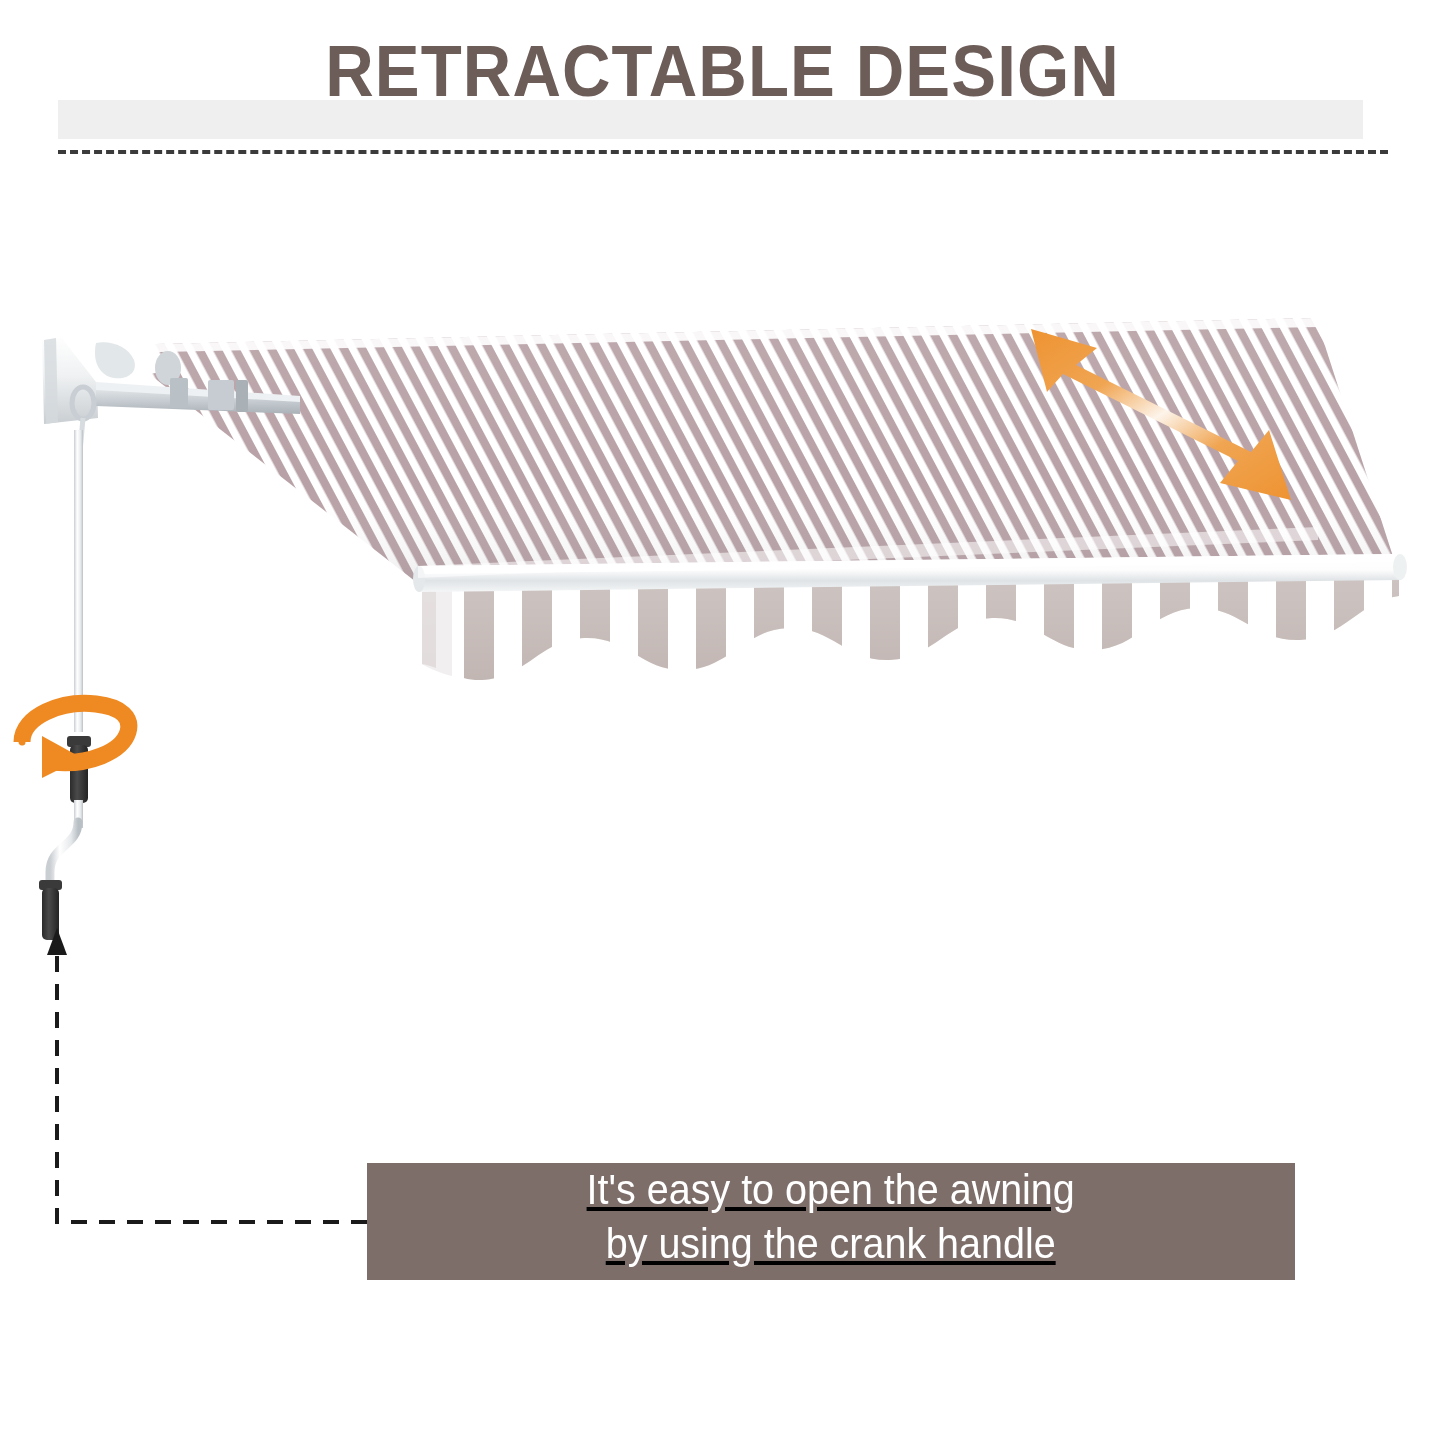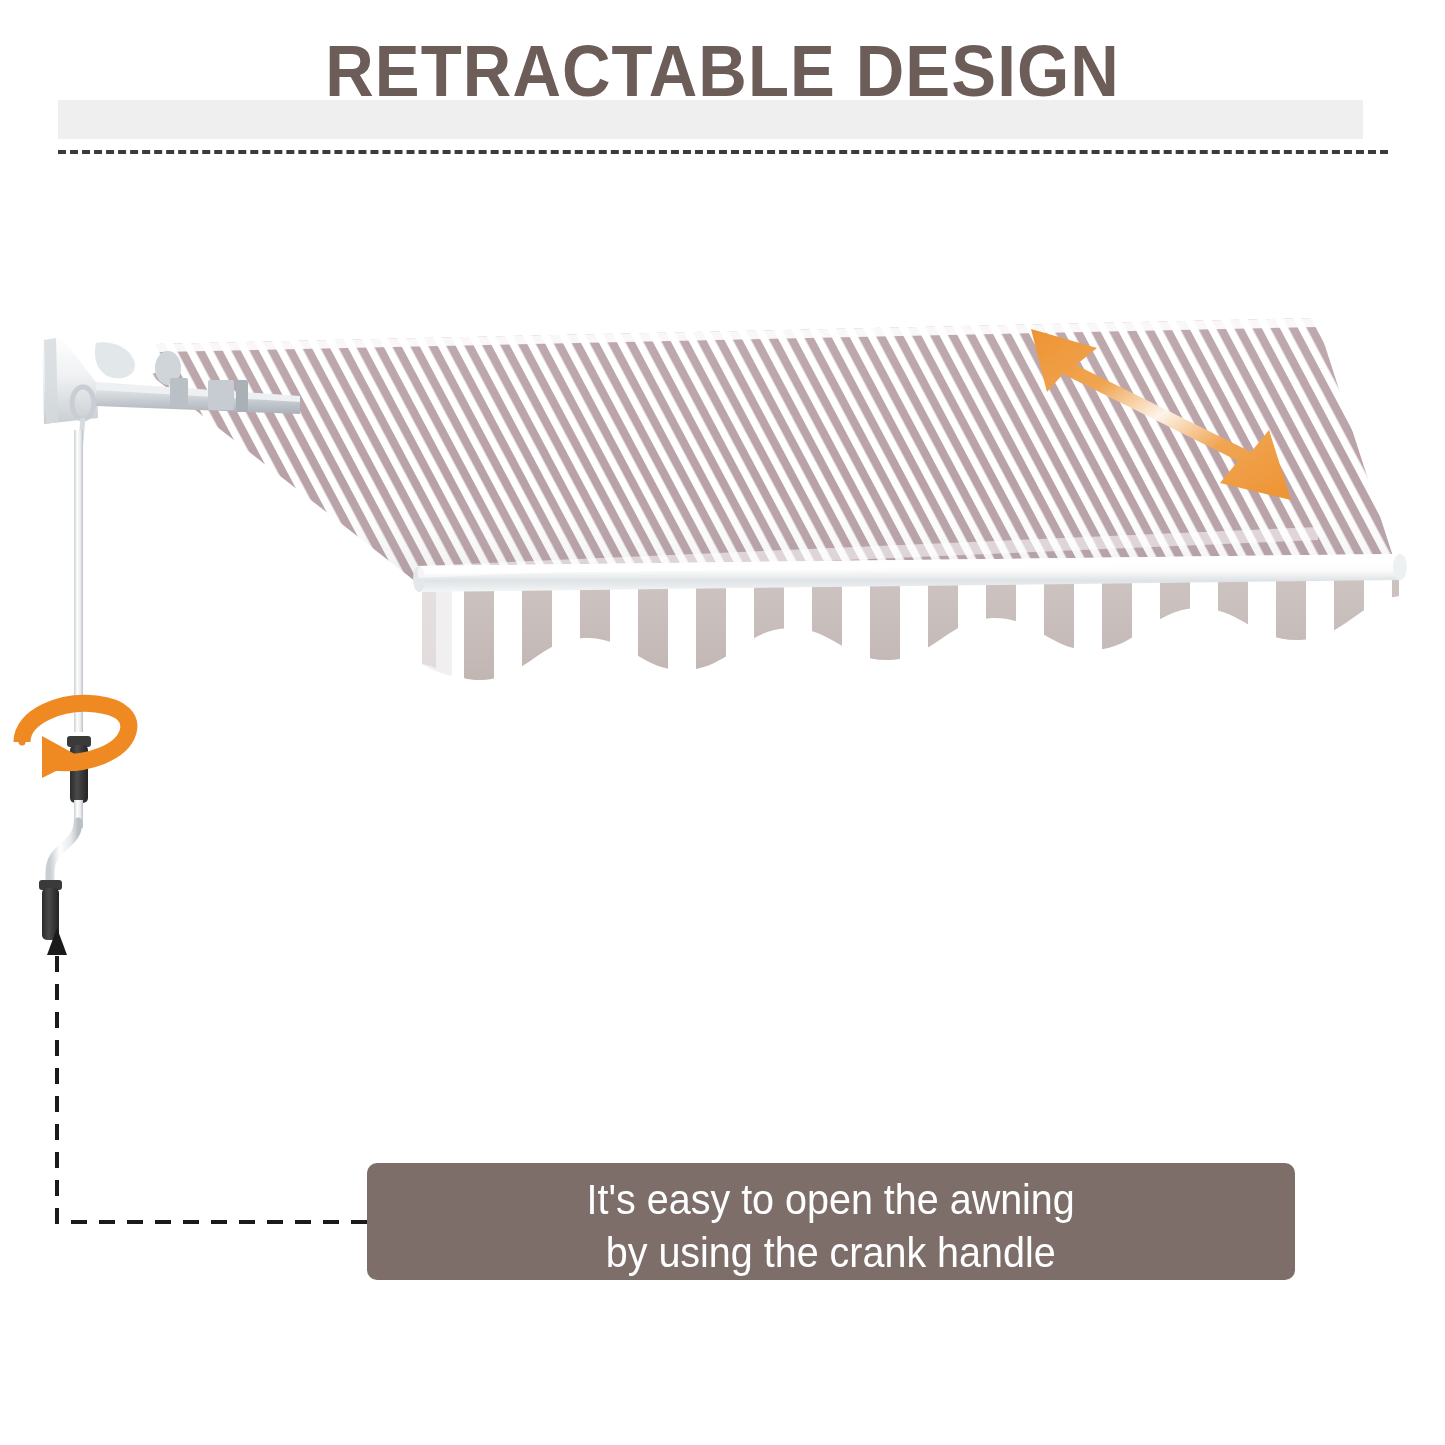--- a/index.html
+++ b/index.html
@@ -62,24 +62,25 @@
   }
 
   
   #caption-box {
     position: absolute;
     left: 367px;
     top: 1163px;
     width: 928px;
     height: 117px;
     background: #7d6e6a;
-    border-radius: 10px;
+    border-radius: 0;
     display: flex;
-    align-items: flex-end;
+    align-items: flex-start;
     justify-content: center;
+    text-decoration: underline;
   }
   #caption-text {
     font-family: "Liberation Sans Narrow", "Liberation Sans", sans-serif;
     font-size: 42px;
     font-weight: 300;
     color: #ffffff;
     text-align: center;
     line-height: 1.28;
     transform: scaleX(0.94);
     white-space: pre-line;

